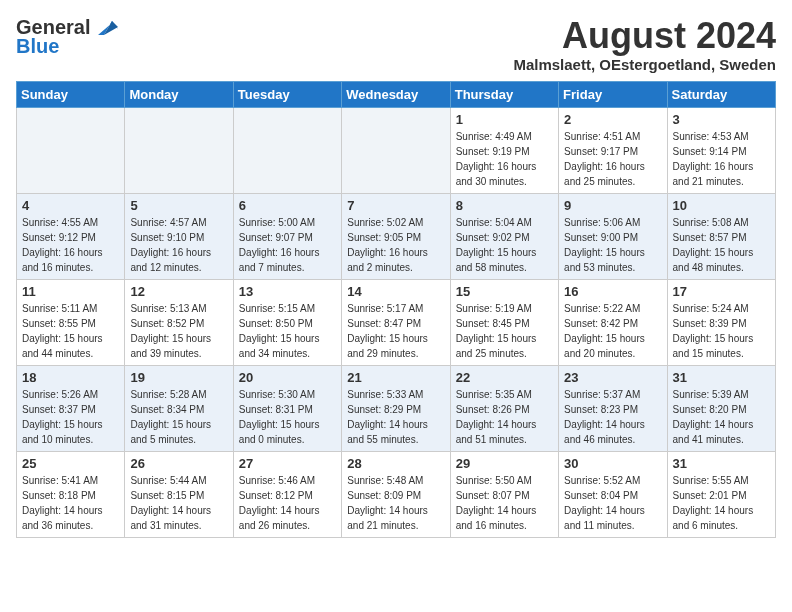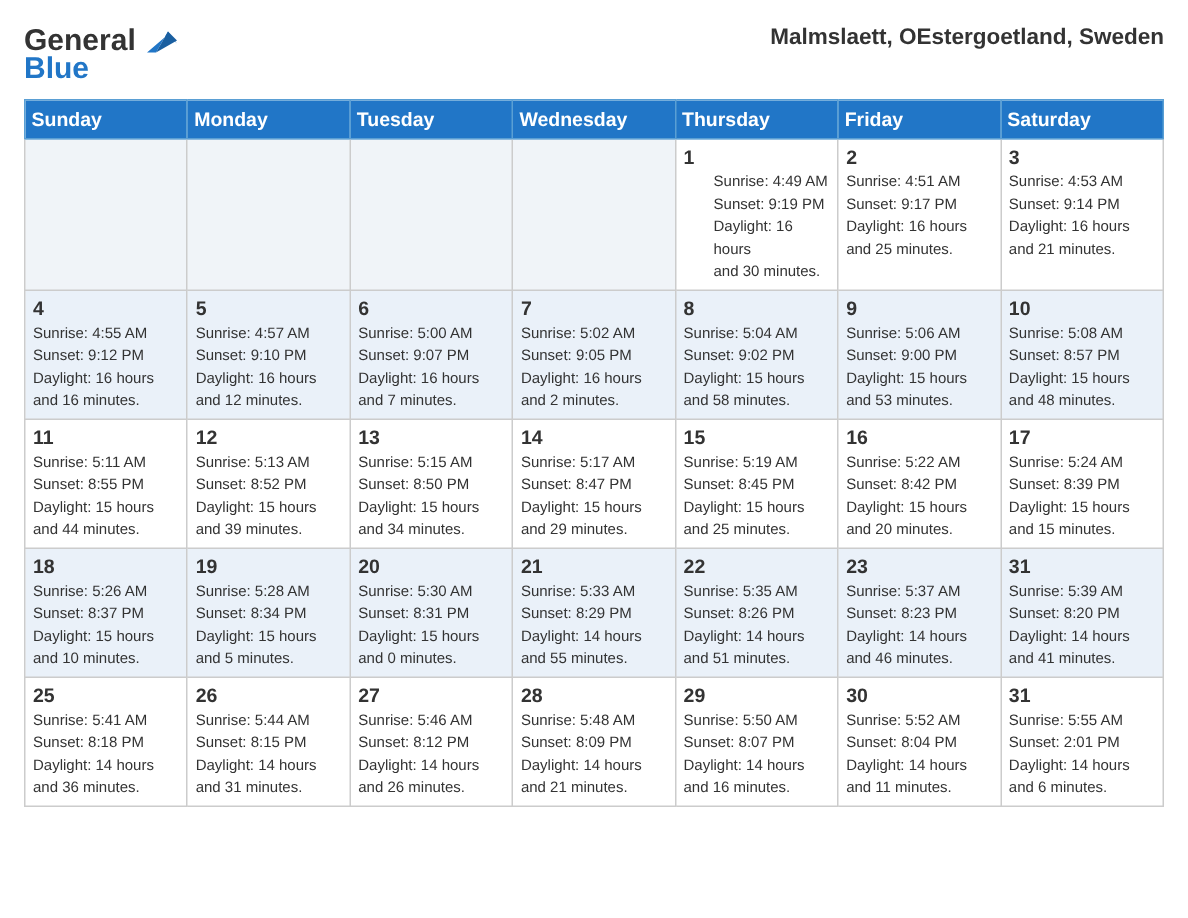--- a/index.html
+++ b/index.html
@@ -87,20 +87,21 @@
         <span style="font-size:20px;font-weight:bold;color:#333;">General</span>
         <svg width="30" height="22" viewBox="0 0 30 22">
           <polygon points="8,18 22,6 28,12 22,4 14,18" fill="#2176c7"></polygon>
           <polygon points="14,18 22,4 28,10" fill="#1a5fa0"></polygon>
         </svg>
       </div>
       <div style="font-size:20px;font-weight:bold;color:#2176c7;margin-top:-4px;">Blue</div>
     </div>
   </div>
   <div class="title-block">
+    <div class="month-year">August 2024</div>
     <div class="location">Malmslaett, OEstergoetland, Sweden</div>
   </div>
 </div>
 
 <table class="calendar-table">
   <thead>
     <tr>
     <th>Sunday</th>
         <th>Monday</th>
         <th>Tuesday</th>
@@ -111,21 +112,21 @@
       </tr>
   </thead>
   <tbody id="calendar-body">
   <tr>
         <td class="empty"></td>
         <td class="empty"></td>
         <td class="empty"></td>
         <td class="empty"></td>
         <td>
           <span class="day-number">1</span>
-          <div class="day-info" style="white-space: pre-line; margin-left: 20px;">Sunrise: 4:49 AM
+          <div class="day-info" style="white-space: pre-line;">Sunrise: 4:49 AM
 Sunset: 9:19 PM
 Daylight: 16 hours
 and 30 minutes.</div>
         </td>
         <td>
           <span class="day-number">2</span>
           <div class="day-info" style="white-space: pre-line;">Sunrise: 4:51 AM
 Sunset: 9:17 PM
 Daylight: 16 hours
 and 25 minutes.</div>

